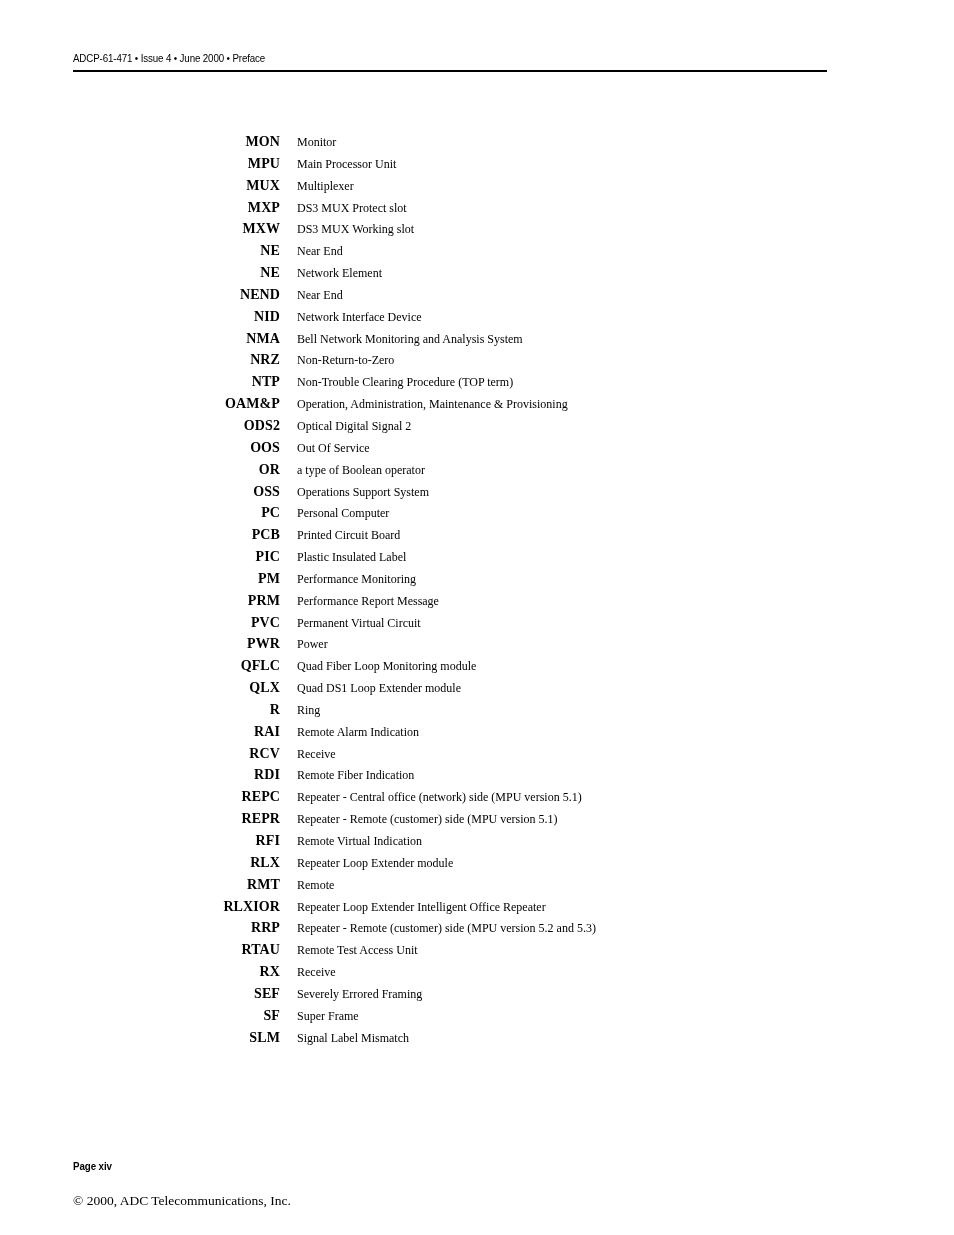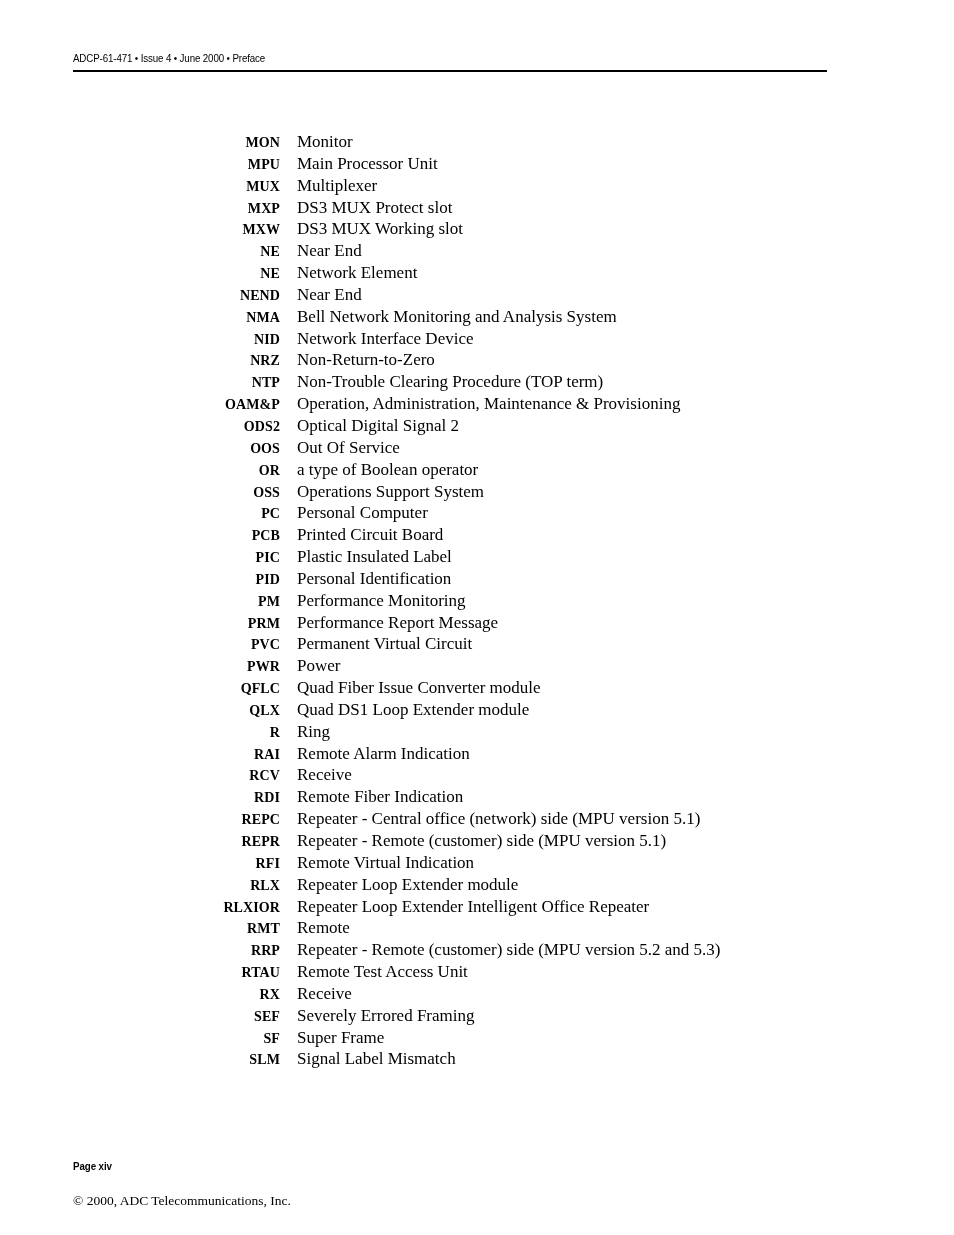--- a/index.html
+++ b/index.html
@@ -58,21 +58,21 @@
     width: 280px;
     text-align: right;
     font-weight: bold;
     font-size: 14px;
     white-space: nowrap;
     letter-spacing: 0.1px;
   }
   .definition {
     padding-left: 17px;
     font-weight: normal;
-    font-size: 17px;
+    font-size: 12px;
     white-space: nowrap;
   }
 
   
   #page-footer {
     position: absolute;
     left: 73px;
     top: 1159px;
     width: 754px;
   }
@@ -128,28 +128,28 @@
     </div>
     <div class="glossary-row">
       <div class="term">NE</div>
       <div class="definition">Network Element</div>
     </div>
     <div class="glossary-row">
       <div class="term">NEND</div>
       <div class="definition">Near End</div>
     </div>
     <div class="glossary-row">
+      <div class="term">NID</div>
+      <div class="definition">Network Interface Device</div>
+    </div>
+    <div class="glossary-row">
       <div class="term">NMA</div>
       <div class="definition">Bell Network Monitoring and Analysis System</div>
     </div>
     <div class="glossary-row">
-      <div class="term">NID</div>
-      <div class="definition">Network Interface Device</div>
-    </div>
-    <div class="glossary-row">
       <div class="term">NRZ</div>
       <div class="definition">Non-Return-to-Zero</div>
     </div>
     <div class="glossary-row">
       <div class="term">NTP</div>
       <div class="definition">Non-Trouble Clearing Procedure (TOP term)</div>
     </div>
     <div class="glossary-row">
       <div class="term">OAM&amp;P</div>
       <div class="definition">Operation, Administration, Maintenance &amp; Provisioning</div>
@@ -176,42 +176,38 @@
     </div>
     <div class="glossary-row">
       <div class="term">PCB</div>
       <div class="definition">Printed Circuit Board</div>
     </div>
     <div class="glossary-row">
       <div class="term">PIC</div>
       <div class="definition">Plastic Insulated Label</div>
     </div>
     <div class="glossary-row">
-      <div class="term">PID</div>
-      <div class="definition">Personal Identification</div>
-    </div>
-    <div class="glossary-row">
       <div class="term">PM</div>
       <div class="definition">Performance Monitoring</div>
     </div>
     <div class="glossary-row">
       <div class="term">PRM</div>
       <div class="definition">Performance Report Message</div>
     </div>
     <div class="glossary-row">
       <div class="term">PVC</div>
       <div class="definition">Permanent Virtual Circuit</div>
     </div>
     <div class="glossary-row">
       <div class="term">PWR</div>
       <div class="definition">Power</div>
     </div>
     <div class="glossary-row">
       <div class="term">QFLC</div>
-      <div class="definition">Quad Fiber Issue Converter module</div>
+      <div class="definition">Quad Fiber Loop Monitoring module</div>
     </div>
     <div class="glossary-row">
       <div class="term">QLX</div>
       <div class="definition">Quad DS1 Loop Extender module</div>
     </div>
     <div class="glossary-row">
       <div class="term">R</div>
       <div class="definition">Ring</div>
     </div>
     <div class="glossary-row">
@@ -236,26 +232,26 @@
     </div>
     <div class="glossary-row">
       <div class="term">RFI</div>
       <div class="definition">Remote Virtual Indication</div>
     </div>
     <div class="glossary-row">
       <div class="term">RLX</div>
       <div class="definition">Repeater Loop Extender module</div>
     </div>
     <div class="glossary-row">
+      <div class="term">RMT</div>
+      <div class="definition">Remote</div>
+    </div>
+    <div class="glossary-row">
       <div class="term">RLXIOR</div>
       <div class="definition">Repeater Loop Extender Intelligent Office Repeater</div>
-    </div>
-    <div class="glossary-row">
-      <div class="term">RMT</div>
-      <div class="definition">Remote</div>
     </div>
     <div class="glossary-row">
       <div class="term">RRP</div>
       <div class="definition">Repeater - Remote (customer) side (MPU version 5.2 and 5.3)</div>
     </div>
     <div class="glossary-row">
       <div class="term">RTAU</div>
       <div class="definition">Remote Test Access Unit</div>
     </div>
     <div class="glossary-row">

